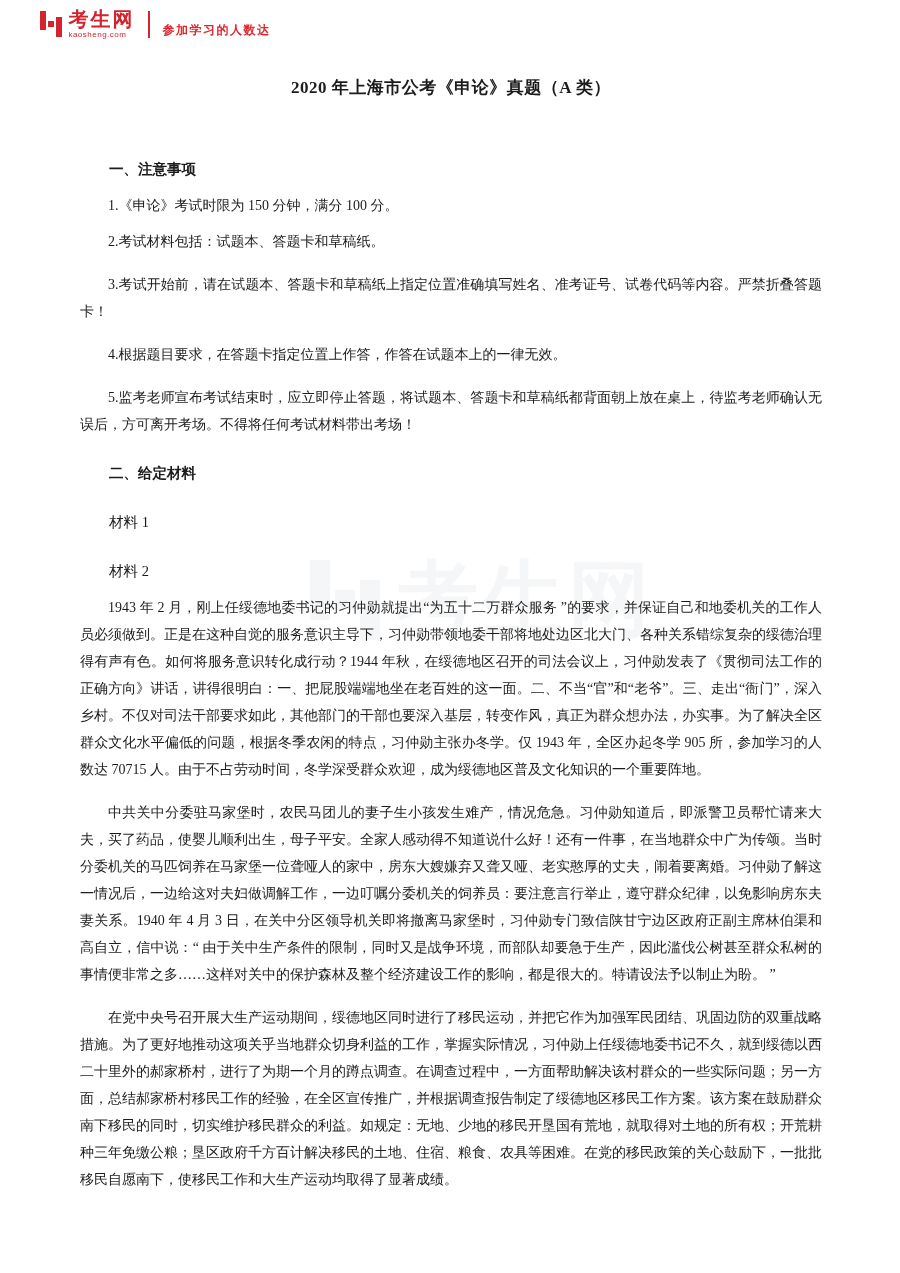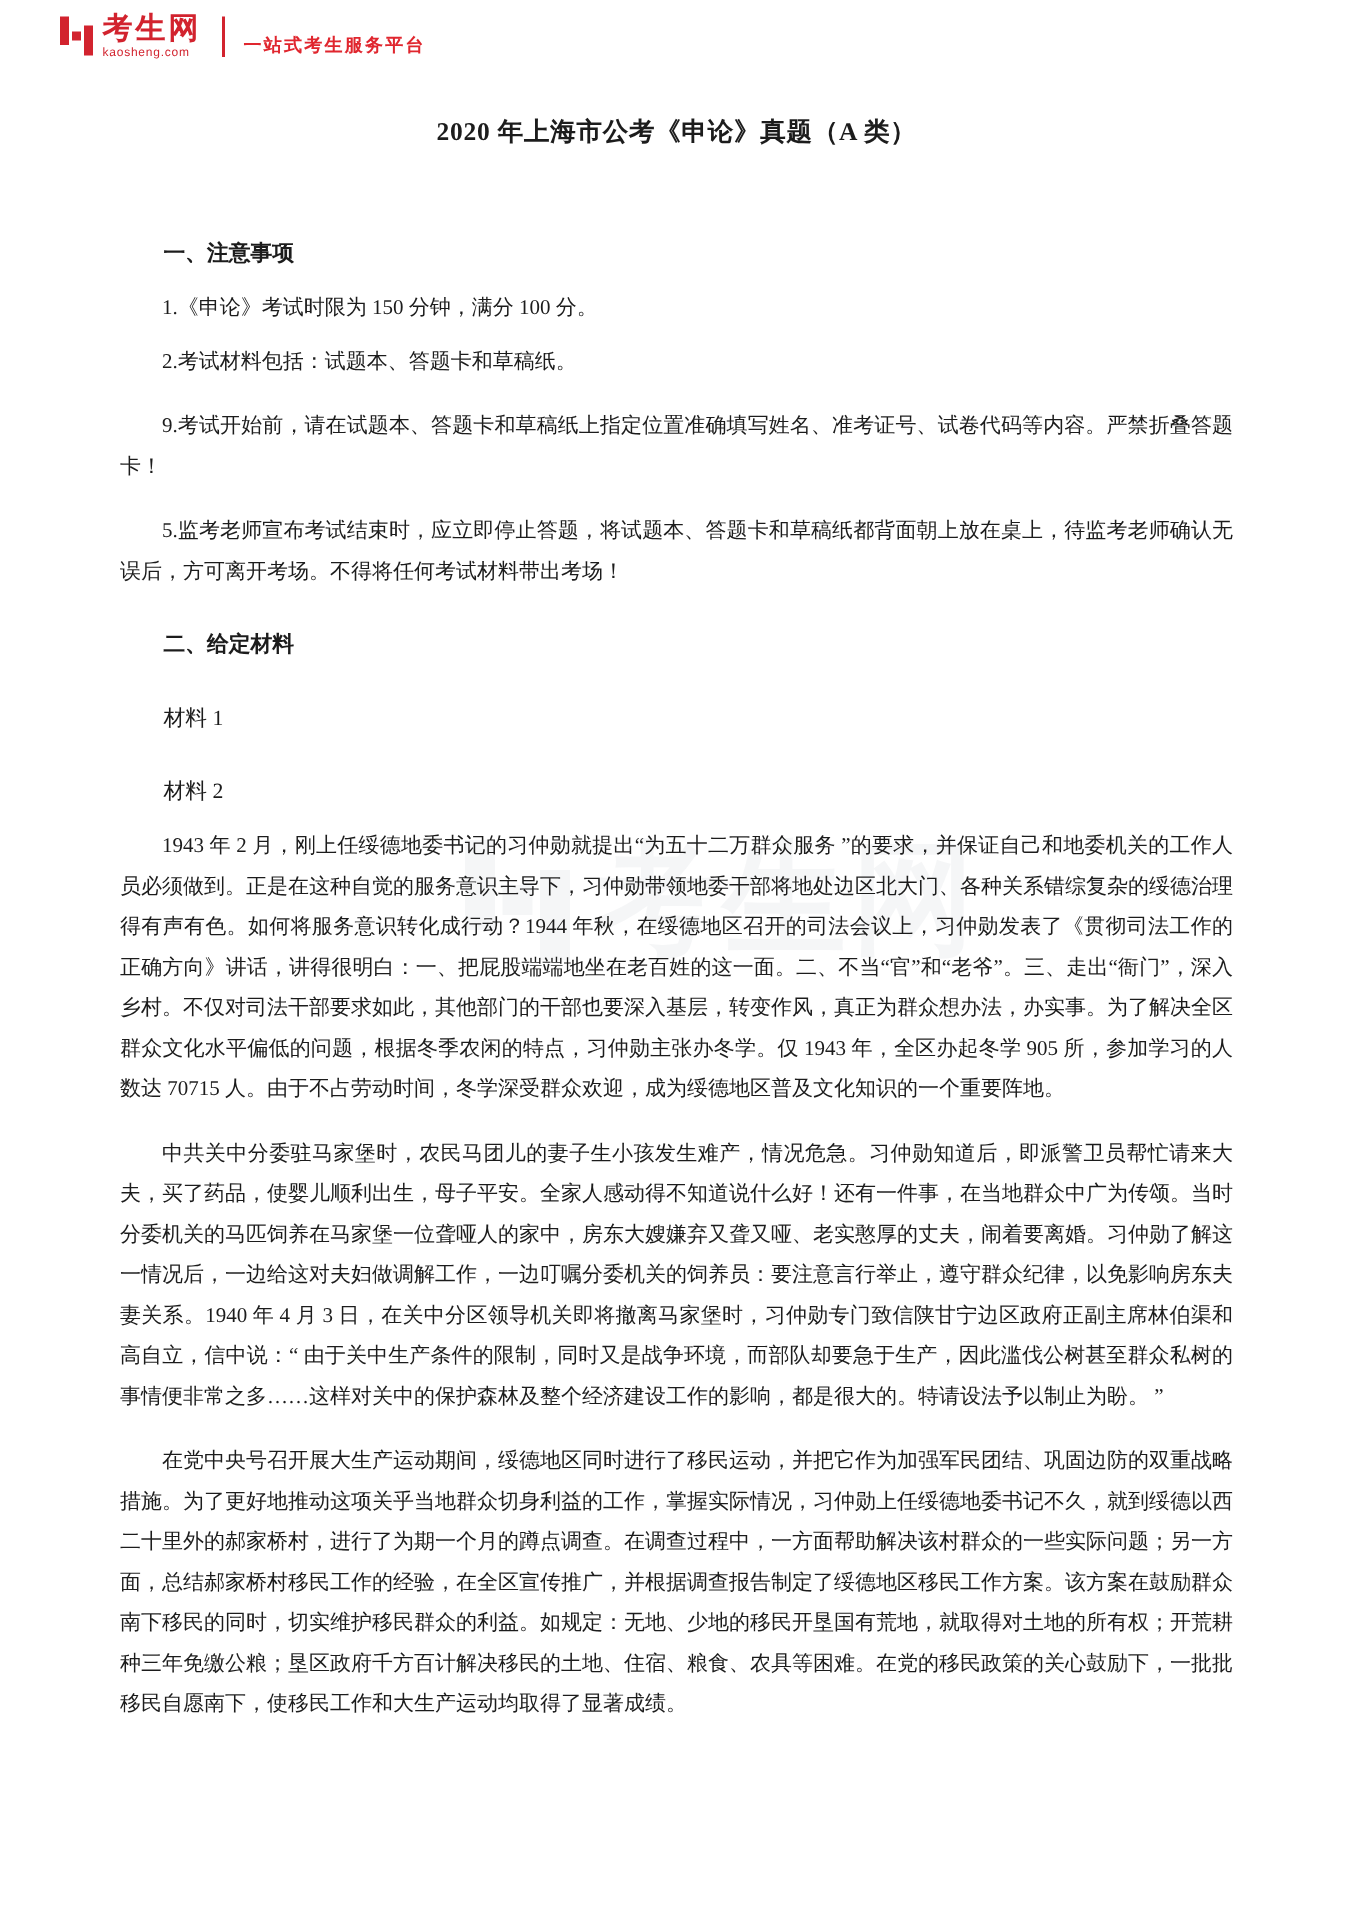--- a/index.html
+++ b/index.html
@@ -110,33 +110,34 @@
       <span class="hmark logo-mark">
           <i class="b1"></i>
           <i class="b2"></i>
           <i class="b3"></i>
         </span>
       <span class="logo-textcol">
         <span class="logo-name">考生网</span>
         <span class="logo-domain">kaosheng.com</span>
       </span>
       <span class="logo-divider"></span>
-      <span class="logo-tagline">一站式考生服务平台</span>
+      <span class="logo-tagline">参加学习的人数达</span>
     </div>
   </header>
 
   <main class="content">
 
     <h1 class="doc-title">2020 年上海市公考《申论》真题（A 类）</h1>
 
     <h2 class="sec-heading first">一、注意事项</h2>
 
     <p class="para">1.《申论》考试时限为 150 分钟，满分 100 分。</p>
     <p class="para">2.考试材料包括：试题本、答题卡和草稿纸。</p>
-    <p class="para spaced">9.考试开始前，请在试题本、答题卡和草稿纸上指定位置准确填写姓名、准考证号、试卷代码等内容。严禁折叠答题卡！</p>
+    <p class="para spaced">3.考试开始前，请在试题本、答题卡和草稿纸上指定位置准确填写姓名、准考证号、试卷代码等内容。严禁折叠答题卡！</p>
+    <p class="para spaced">4.根据题目要求，在答题卡指定位置上作答，作答在试题本上的一律无效。</p>
     <p class="para spaced">5.监考老师宣布考试结束时，应立即停止答题，将试题本、答题卡和草稿纸都背面朝上放在桌上，待监考老师确认无误后，方可离开考场。不得将任何考试材料带出考场！</p>
 
     <h2 class="sec-heading">二、给定材料</h2>
 
     <h3 class="mat-heading">材料 1</h3>
 
     <h3 class="mat-heading">材料 2</h3>
     <p class="para">1943 年 2 月，刚上任绥德地委书记的习仲勋就提出“为五十二万群众服务 ”的要求，并保证自己和地委机关的工作人员必须做到。正是在这种自觉的服务意识主导下，习仲勋带领地委干部将地处边区北大门、各种关系错综复杂的绥德治理得有声有色。如何将服务意识转化成行动？1944 年秋，在绥德地区召开的司法会议上，习仲勋发表了《贯彻司法工作的正确方向》讲话，讲得很明白：一、把屁股端端地坐在老百姓的这一面。二、不当“官”和“老爷”。三、走出“衙门”，深入乡村。不仅对司法干部要求如此，其他部门的干部也要深入基层，转变作风，真正为群众想办法，办实事。为了解决全区群众文化水平偏低的问题，根据冬季农闲的特点，习仲勋主张办冬学。仅 1943 年，全区办起冬学 905 所，参加学习的人数达 70715 人。由于不占劳动时间，冬学深受群众欢迎，成为绥德地区普及文化知识的一个重要阵地。</p>
     <p class="para spaced">中共关中分委驻马家堡时，农民马团儿的妻子生小孩发生难产，情况危急。习仲勋知道后，即派警卫员帮忙请来大夫，买了药品，使婴儿顺利出生，母子平安。全家人感动得不知道说什么好！还有一件事，在当地群众中广为传颂。当时分委机关的马匹饲养在马家堡一位聋哑人的家中，房东大嫂嫌弃又聋又哑、老实憨厚的丈夫，闹着要离婚。习仲勋了解这一情况后，一边给这对夫妇做调解工作，一边叮嘱分委机关的饲养员：要注意言行举止，遵守群众纪律，以免影响房东夫妻关系。1940 年 4 月 3 日，在关中分区领导机关即将撤离马家堡时，习仲勋专门致信陕甘宁边区政府正副主席林伯渠和高自立，信中说：“ 由于关中生产条件的限制，同时又是战争环境，而部队却要急于生产，因此滥伐公树甚至群众私树的事情便非常之多……这样对关中的保护森林及整个经济建设工作的影响，都是很大的。特请设法予以制止为盼。 ”</p>
     <p class="para spaced">在党中央号召开展大生产运动期间，绥德地区同时进行了移民运动，并把它作为加强军民团结、巩固边防的双重战略措施。为了更好地推动这项关乎当地群众切身利益的工作，掌握实际情况，习仲勋上任绥德地委书记不久，就到绥德以西二十里外的郝家桥村，进行了为期一个月的蹲点调查。在调查过程中，一方面帮助解决该村群众的一些实际问题；另一方面，总结郝家桥村移民工作的经验，在全区宣传推广，并根据调查报告制定了绥德地区移民工作方案。该方案在鼓励群众南下移民的同时，切实维护移民群众的利益。如规定：无地、少地的移民开垦国有荒地，就取得对土地的所有权；开荒耕种三年免缴公粮；垦区政府千方百计解决移民的土地、住宿、粮食、农具等困难。在党的移民政策的关心鼓励下，一批批移民自愿南下，使移民工作和大生产运动均取得了显著成绩。</p>

